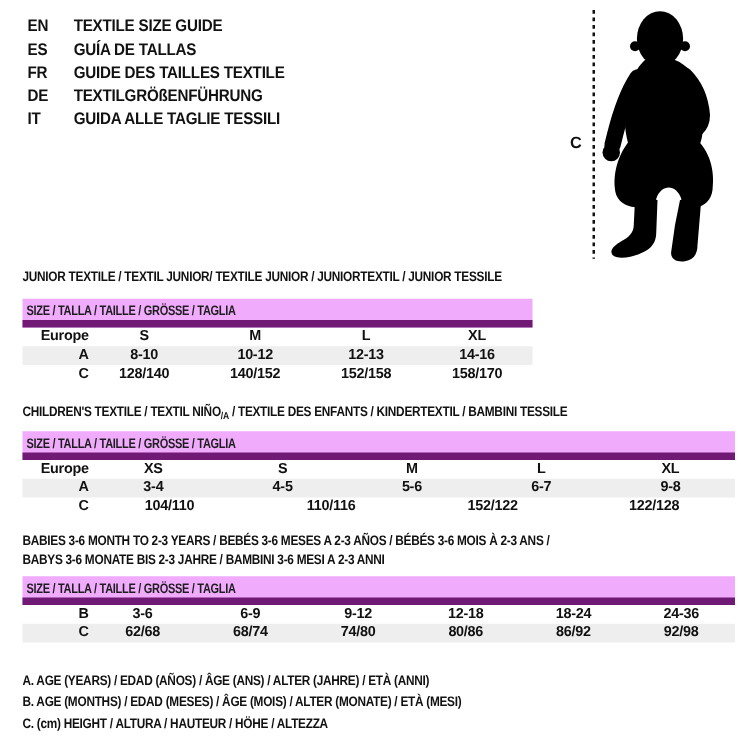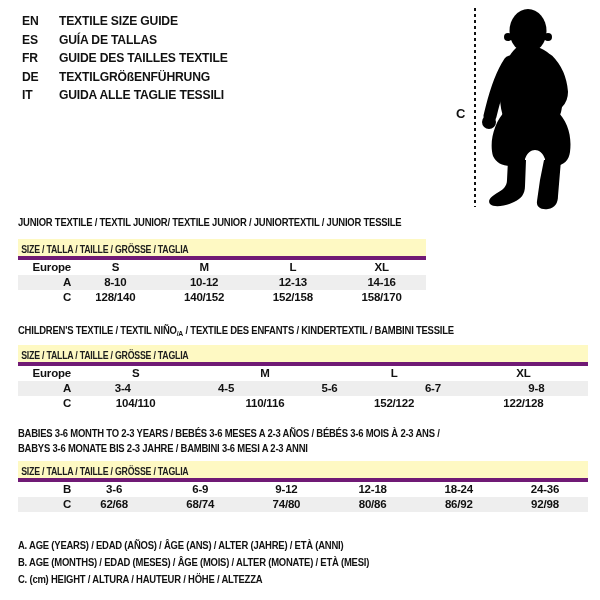--- a/index.html
+++ b/index.html
@@ -29,22 +29,22 @@
   .section-title { left:18px; font-size:11px; }
   .title-3 { line-height:15px; }
   .sub-part { font-size:8px; vertical-align:-2px; }
 
   
   .tbl { left:18px; font-weight:bold; }
   .tbl-1 { top:239px; width:408px; }
   .tbl-2 { top:345px; width:570px; }
   .tbl-3 { top:461px; width:570px; }
   .size-bar {
-    height:17px; line-height:17px; background:#fef9c3;
-    border-bottom:4px solid #701a75; color:#1d1d1d;
+    height:17px; line-height:17px; background:#f0abfc;
+    border-bottom:6px solid #701a75; color:#1d1d1d;
   }
   .size-bar span {
     display:inline-block; padding-left:4px; font-size:11px;
     letter-spacing:-0.3px; transform:scaleX(0.8); transform-origin:0 50%;
     white-space:nowrap;
   }
   .trow { display:flex; height:15px; line-height:15px; }
   .trow:nth-child(even) { background:#eeeeee; }
   .cell { flex:1; text-align:center; font-size:11.5px; letter-spacing:-0.2px; }
   .cell.label { flex:0 0 53px; text-align:right; padding-left:4px; box-sizing:border-box; }
@@ -124,20 +124,21 @@
 <div class="abs section-title cond" style="top:324px">
   <span>CHILDREN'S TEXTILE / TEXTIL NIÑO</span><span class="sub-part">/A</span><span> / TEXTILE DES ENFANTS / KINDERTEXTIL / BAMBINI TESSILE</span>
 </div>
 <div class="abs tbl tbl-2">
   <div class="size-bar">
     <span>SIZE / TALLA / TAILLE / GRÖSSE / TAGLIA</span>
   </div>
   <div class="rows">
       <div class="trow">
         <div class="cell label">Europe</div>
+        <div class="cell">XS</div>
         <div class="cell">S</div>
         <div class="cell">M</div>
         <div class="cell">L</div>
         <div class="cell">XL</div>
       </div>
       <div class="trow">
         <div class="cell label">A</div>
         <div class="cell">3-4</div>
         <div class="cell">4-5</div>
         <div class="cell">5-6</div>

